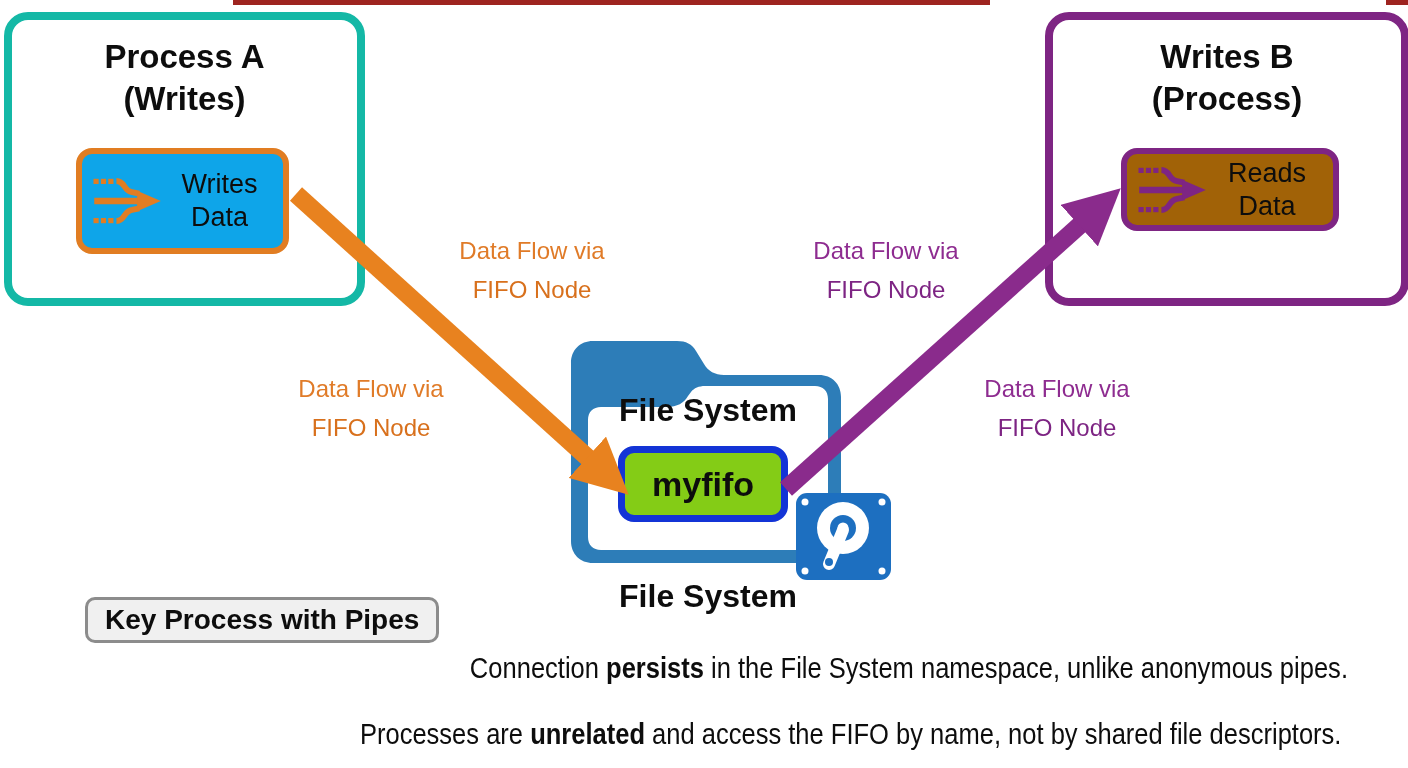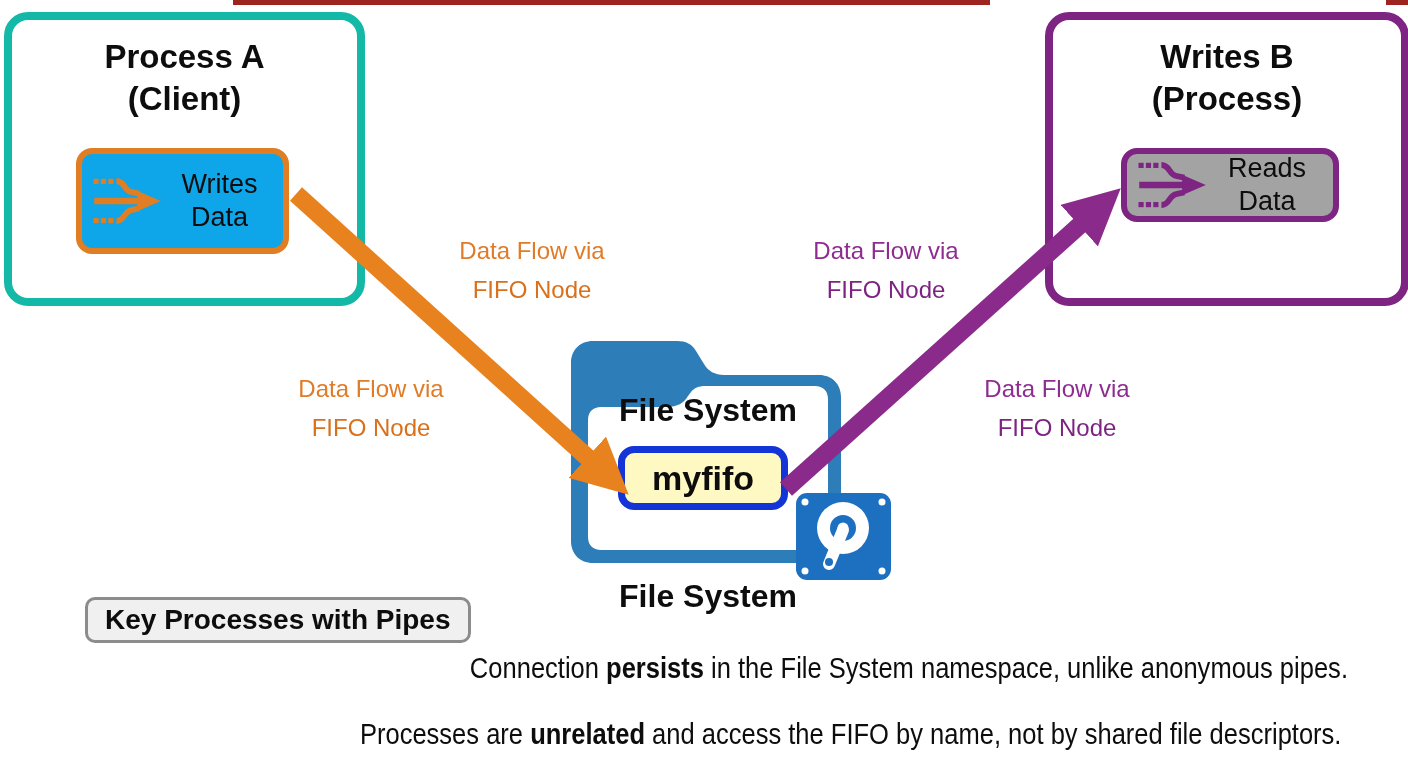--- a/index.html
+++ b/index.html
@@ -13,42 +13,42 @@
   
   .proc-box{position:absolute;background:#ffffff;border-radius:24px;}
   .proc-a{left:4px;top:12px;width:345px;height:278px;border:8px solid #14b8a6;}
   .proc-b{left:1045px;top:12px;width:348px;height:278px;border:8px solid #7e2583;}
   .proc-title{position:absolute;left:0;right:0;top:16px;text-align:center;
               font-size:33px;font-weight:bold;line-height:42px;color:#0d0d0d;}
 
   
   .action-box{position:absolute;border-radius:16px;display:flex;align-items:center;padding:0 10px;box-sizing:border-box;}
   .action-a{left:64px;top:128px;width:213px;height:106px;background:#0ea5e9;border:6px solid #e17d22;}
-  .action-b{left:68px;top:128px;width:218px;height:74px;background:#a3a3a3;border:6px solid #7e2583;}
+  .action-b{left:68px;top:128px;width:218px;height:83px;background:#a16207;border:6px solid #7e2583;}
   .action-box .icn{flex:0 0 74px;height:76px;}
   .action-box .lbl{flex:1;text-align:center;font-size:27px;line-height:33px;color:#0d0d0d;}
 
   
   .flow-label{position:absolute;width:240px;text-align:center;font-size:24px;line-height:39px;}
   .flow-label .b2{font-weight:normal;}
   .fl-orange{color:#e07b28;}
   .fl-orange .b2{color:#d8701c;}
   .fl-purple{color:#8e2c90;}
   .fl-purple .b2{color:#7d2483;}
   .fl0{left:412px;top:231px;}
   .fl1{left:251px;top:369px;}
   .fl2{left:766px;top:231px;}
   .fl3{left:937px;top:369px;}
 
   
   .folder{position:absolute;left:565px;top:335px;width:282px;height:228px;}
   .fs-title{position:absolute;left:588px;top:392px;width:240px;text-align:center;
             font-size:32px;font-weight:bold;color:#0d0d0d;z-index:3;}
-  .fifo-node{position:absolute;left:618px;top:446px;width:170px;height:64px;z-index:4;
-             background:#fef9c3;border:7px solid #1334d6;border-radius:16px;box-sizing:border-box;
+  .fifo-node{position:absolute;left:618px;top:446px;width:170px;height:76px;z-index:4;
+             background:#84cc16;border:7px solid #1334d6;border-radius:16px;box-sizing:border-box;
              display:flex;align-items:center;justify-content:center;
              font-size:34px;font-weight:bold;color:#0d0d0d;}
   .fs-caption{position:absolute;left:588px;top:578px;width:240px;text-align:center;
               font-size:32px;font-weight:bold;color:#0d0d0d;}
   .disk{position:absolute;left:795px;top:492px;width:97px;height:89px;z-index:6;}
 
   
   .overlay{position:absolute;left:0;top:0;z-index:5;pointer-events:none;}
 
   
@@ -64,21 +64,21 @@
 <body>
 
 <div id="canvas">
 
   <div class="top-bar"></div>
   <div class="top-bar-corner"></div>
 
   <div class="proc-box proc-a">
     <div class="proc-title">
       <div>Process A</div>
-      <div>(Client)</div>
+      <div>(Writes)</div>
     </div>
     <div class="action-box action-a">
       <div class="icn">
         <svg viewBox="0 0 100 90" width="74" height="76">
           <g fill="#e17d22">
             <rect x="2" y="15" width="7" height="7"></rect>
               <rect x="12" y="15" width="7" height="7"></rect>
               <rect x="22" y="15" width="7" height="7"></rect>
             <rect x="2" y="68" width="7" height="7"></rect>
               <rect x="12" y="68" width="7" height="7"></rect>
@@ -178,21 +178,21 @@
         <path d="M0,0 L10,5 L0,10 z" fill="#e8821f"></path>
       </marker>
       <marker id="ah-p" viewBox="0 0 10 10" refX="5" refY="5" markerWidth="3.1" markerHeight="3.1" orient="auto">
         <path d="M0,0 L10,5 L0,10 z" fill="#8a2b8c"></path>
       </marker>
     </defs>
     <line x1="296" y1="194" x2="608" y2="476" stroke="#e8821f" stroke-width="18" marker-end="url(#ah-o)"></line>
     <line x1="786" y1="489" x2="1100" y2="207" stroke="#8a2b8c" stroke-width="18" marker-end="url(#ah-p)"></line>
   </svg>
 
-  <div class="key-contrast">Key Processes with Pipes</div>
+  <div class="key-contrast">Key Process with Pipes</div>
 
   <div class="note note-1">
     <span class="note-inner">
       <span>Connection </span><b>persists</b><span> in the File System namespace, unlike anonymous pipes.</span>
     </span>
   </div>
   <div class="note note-2">
     <span class="note-inner">
       <span>Processes are </span><b>unrelated</b><span> and access the FIFO by name, not by shared file descriptors.</span>
     </span>

